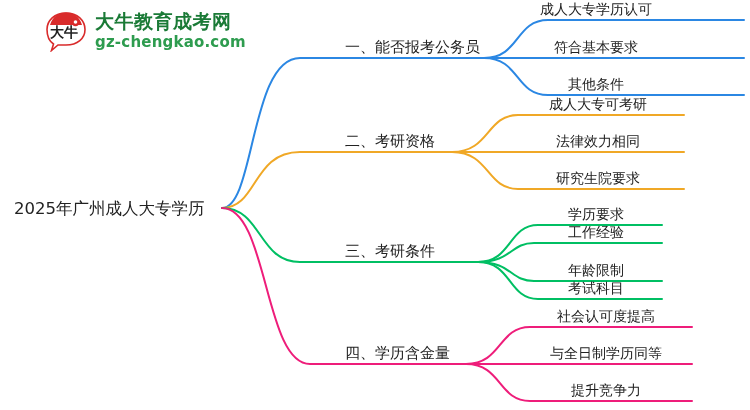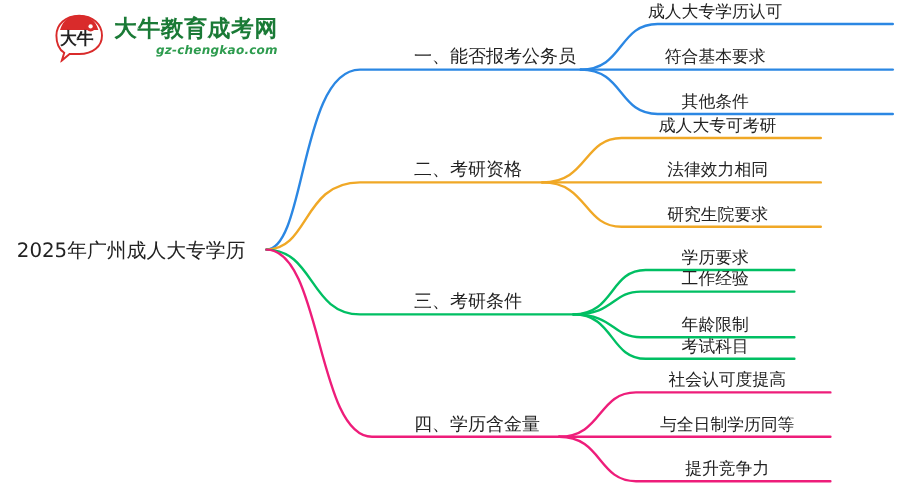--- a/index.html
+++ b/index.html
@@ -34,37 +34,35 @@
     width: 44px;
     height: 42px;
     position: relative;
     flex: 0 0 auto;
   }
   .brand-text-block {
     display: flex;
     flex-direction: column;
     justify-content: center;
     line-height: 1;
-    align-items: flex-end;
   }
   .brand-name {
     font-size: 19px;
     font-weight: bold;
     color: #1a7a36;
     letter-spacing: 0.5px;
     white-space: nowrap;
   }
   .brand-url {
-    font-size: 10px;
+    font-size: 15px;
     font-weight: bold;
     color: #2e9c4f;
     letter-spacing: 0.2px;
     margin-top: 4px;
     white-space: nowrap;
-    font-style: italic;
   }
   svg text {
     font-family: "DejaVu Sans", "Liberation Sans", sans-serif;
     fill: #222222;
   }
   .root-label {
     font-size: 16.5px;
   }
   .branch-label {
     font-size: 15px;

